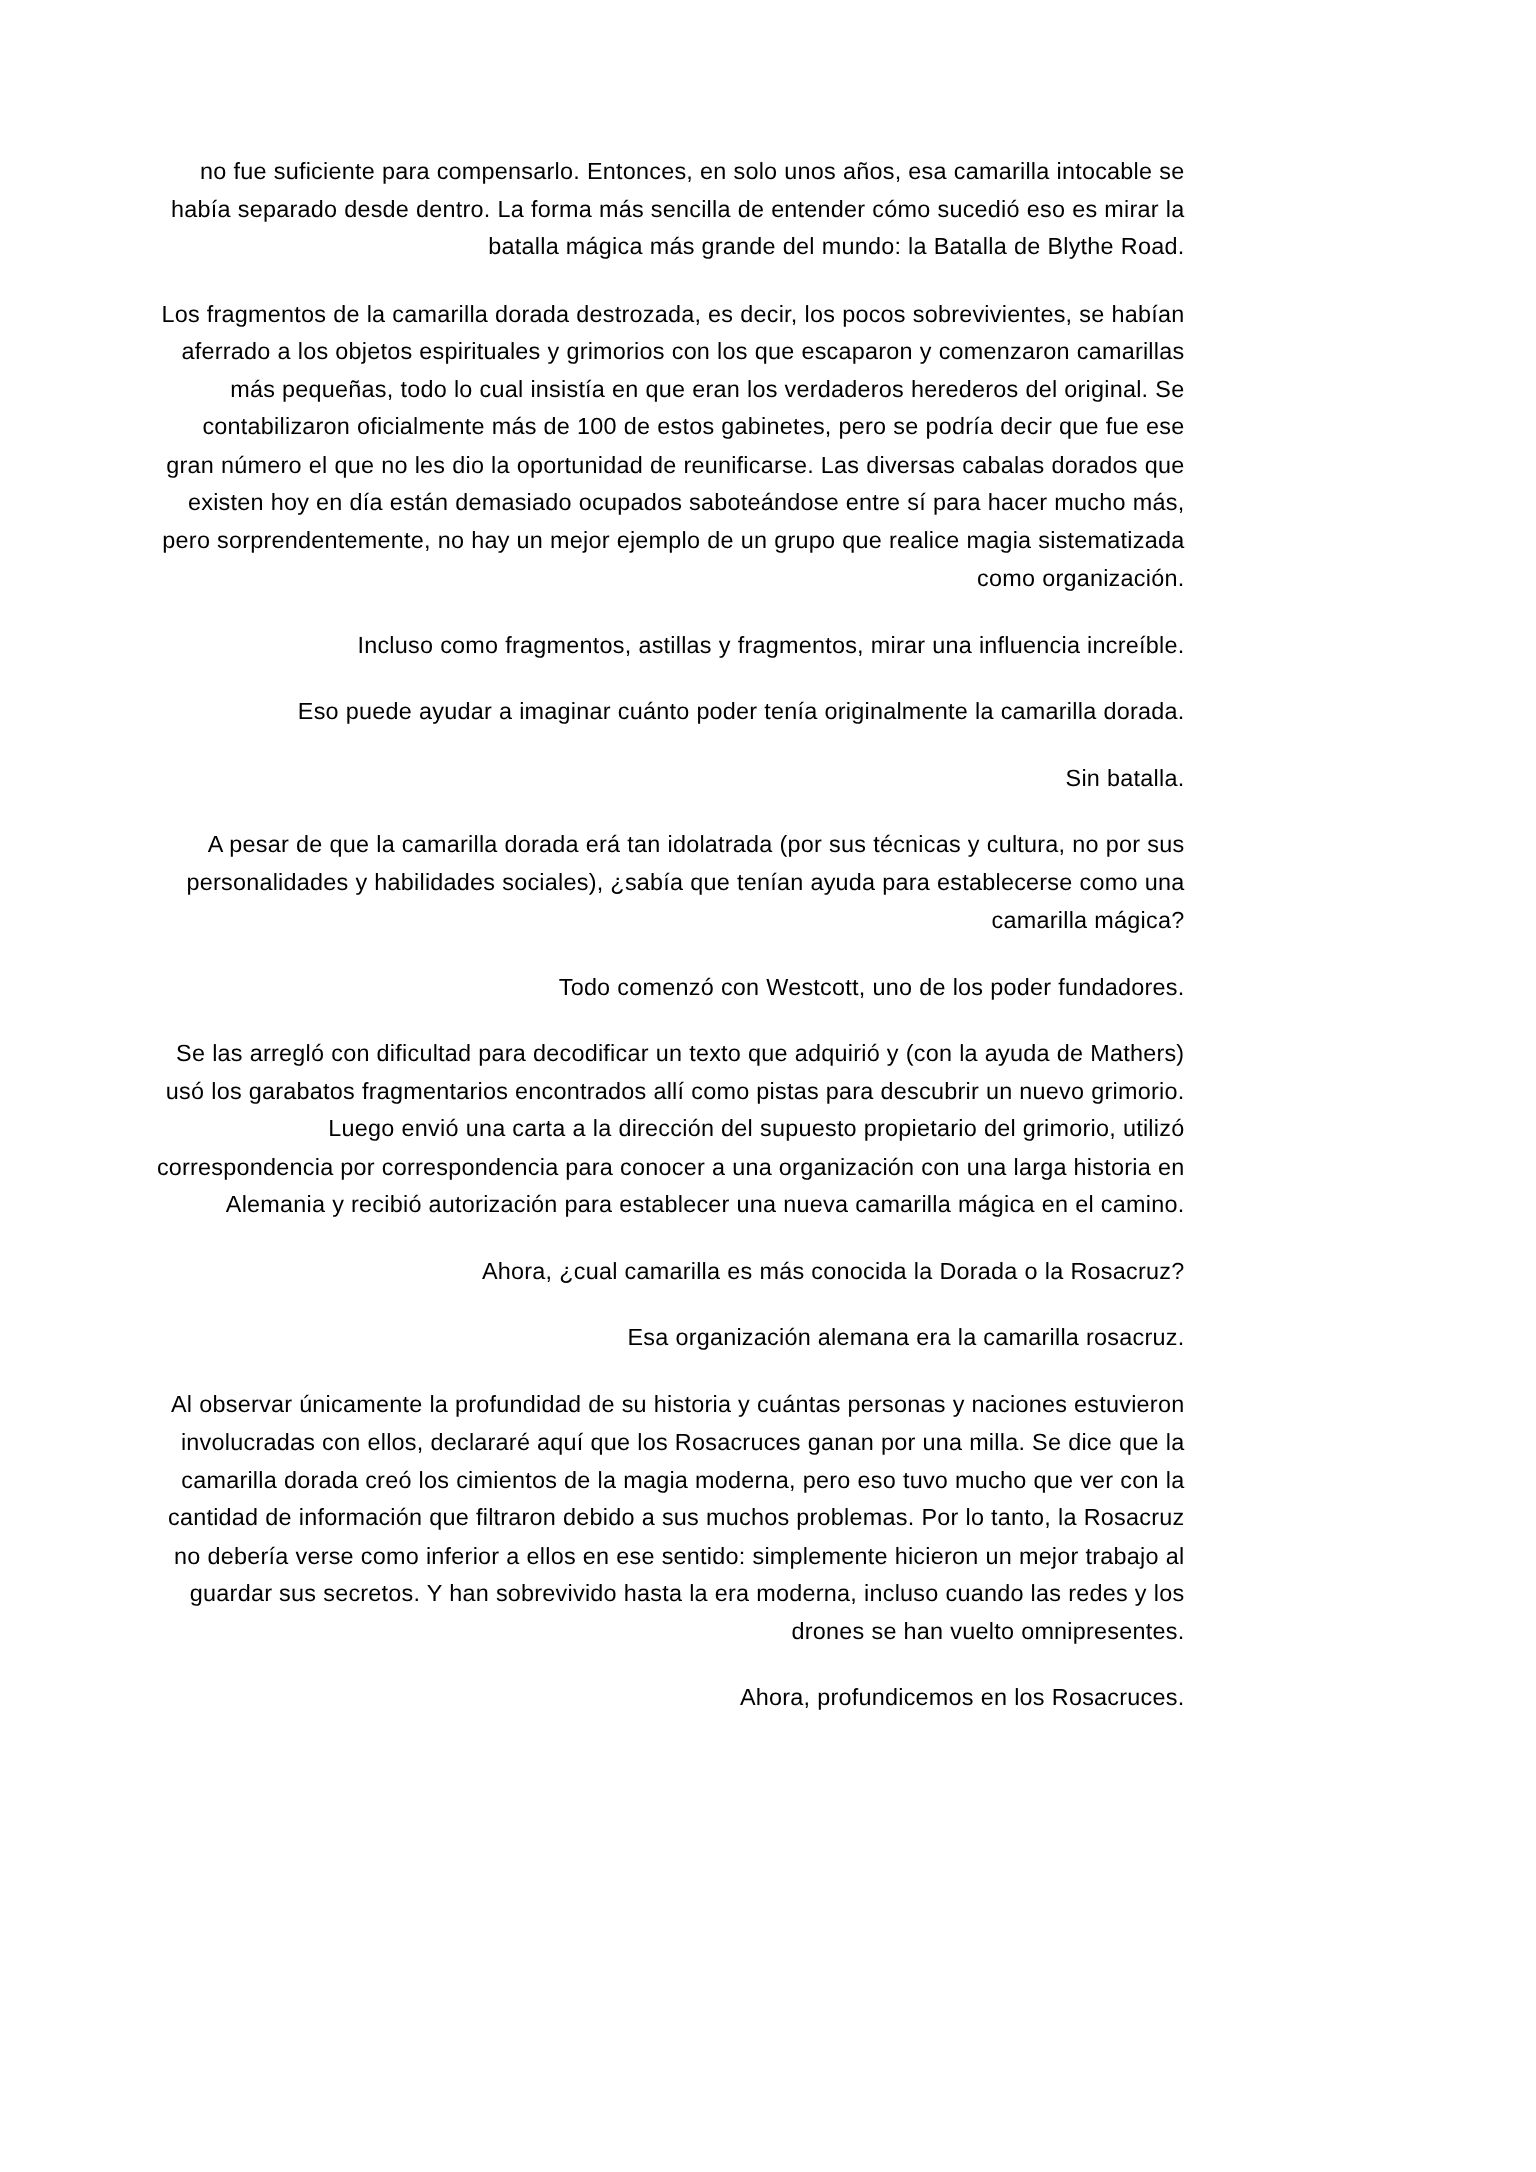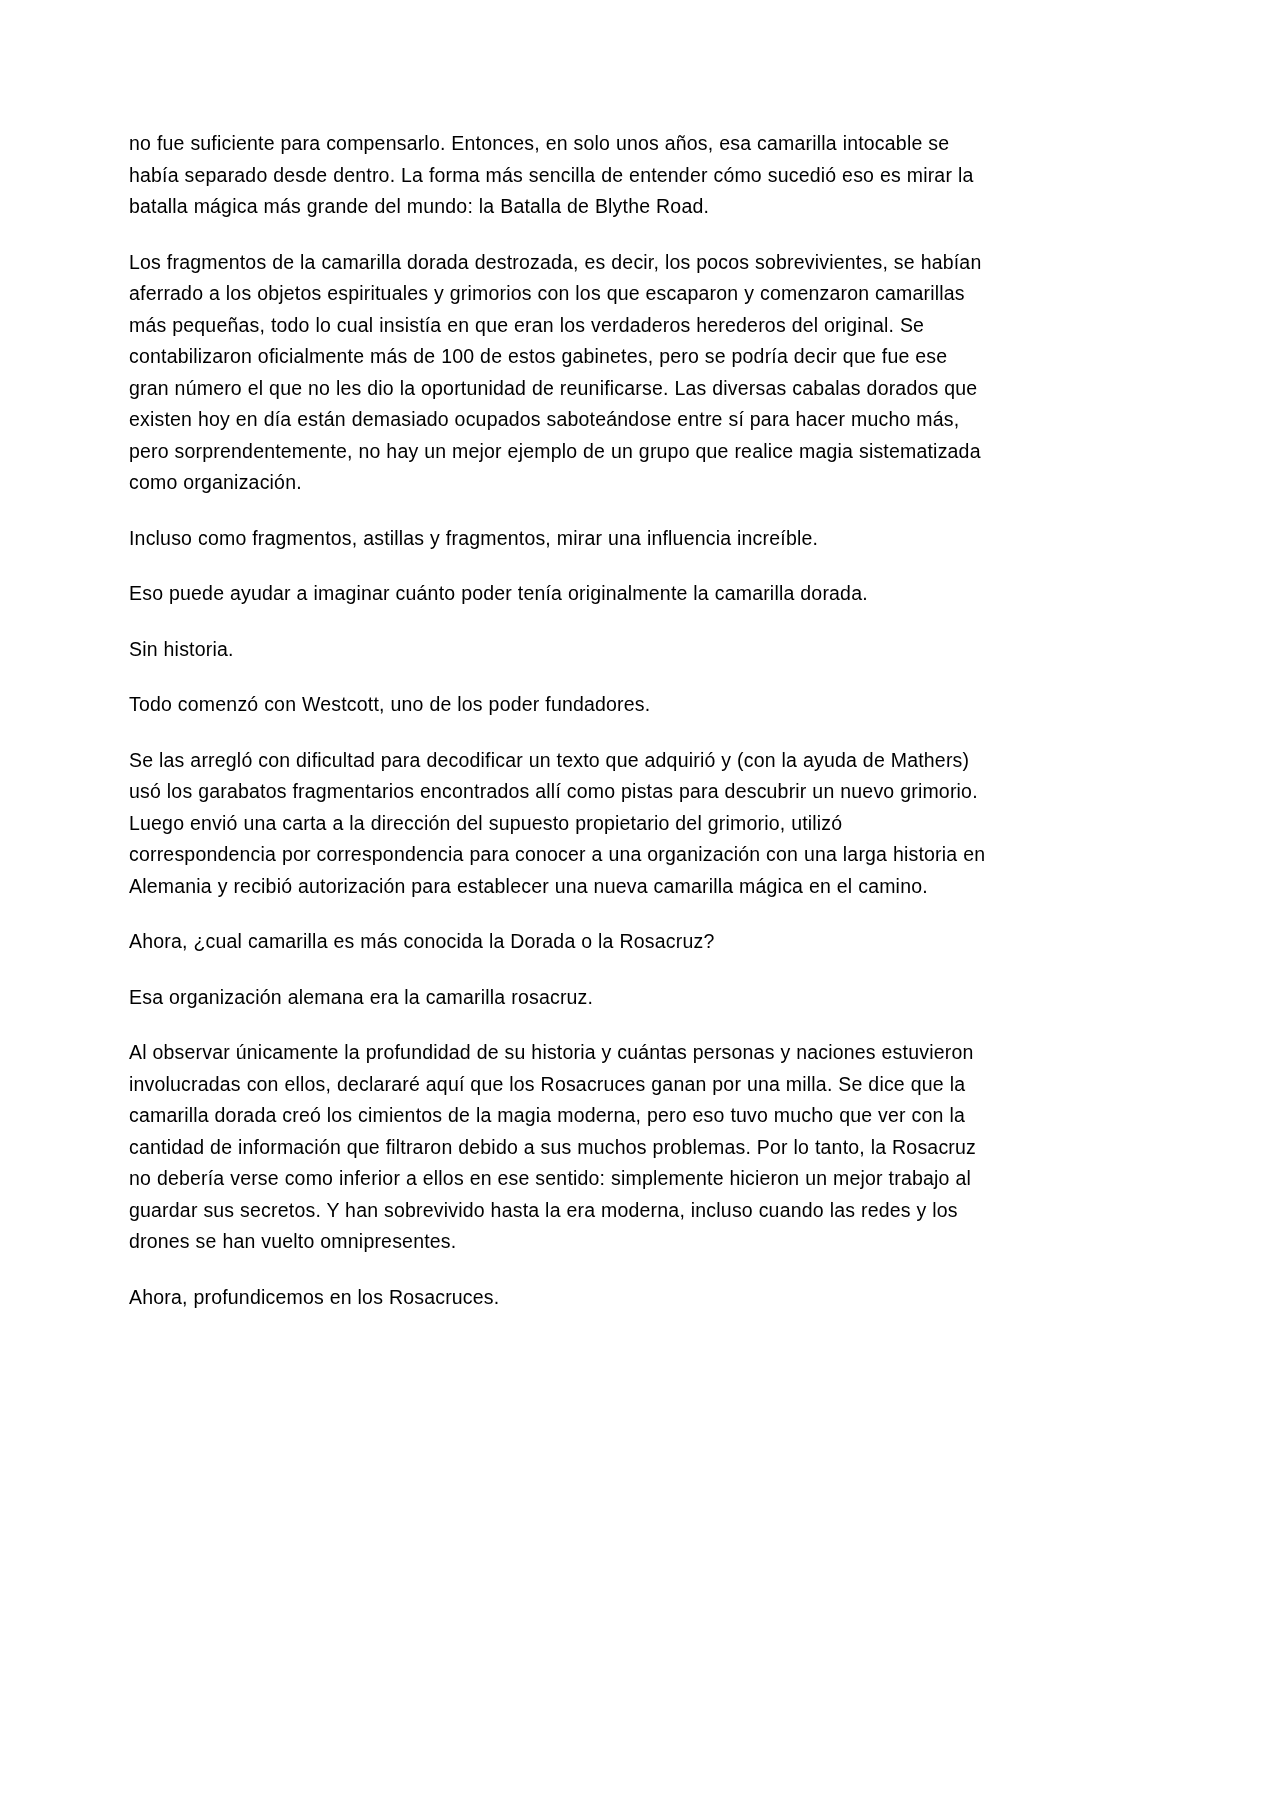--- a/index.html
+++ b/index.html
@@ -25,38 +25,39 @@
     position: absolute;
     left: 129px;
     top: 128px;
     width: 858px;
   }
   .para {
     font-size: 19.5px;
     line-height: 31.5px;
     letter-spacing: 0.01em;
     margin: 0 0 24px 0;
-    text-align: left;
+    text-align: right;
     word-spacing: 0.01em;
     color: #000000;
   }
   .para:last-child {
     margin-bottom: 0;
   }
 </style>
 </head>
 <body>
 
 <div class="page">
   <div class="content">
     <p class="para">no fue suficiente para compensarlo. Entonces, en solo unos años, esa camarilla intocable se había separado desde dentro. La forma más sencilla de entender cómo sucedió eso es mirar la batalla mágica más grande del mundo: la Batalla de Blythe Road.</p>
     <p class="para">Los fragmentos de la camarilla dorada destrozada, es decir, los pocos sobrevivientes, se habían aferrado a los objetos espirituales y grimorios con los que escaparon y comenzaron camarillas más pequeñas, todo lo cual insistía en que eran los verdaderos herederos del original. Se contabilizaron oficialmente más de 100 de estos gabinetes, pero se podría decir que fue ese gran número el que no les dio la oportunidad de reunificarse. Las diversas cabalas dorados que existen hoy en día están demasiado ocupados saboteándose entre sí para hacer mucho más, pero sorprendentemente, no hay un mejor ejemplo de un grupo que realice magia sistematizada como organización.</p>
     <p class="para">Incluso como fragmentos, astillas y fragmentos, mirar una influencia increíble.</p>
     <p class="para">Eso puede ayudar a imaginar cuánto poder tenía originalmente la camarilla dorada.</p>
-    <p class="para">Sin historia.</p>
+    <p class="para">Sin batalla.</p>
+    <p class="para">A pesar de que la camarilla dorada erá tan idolatrada (por sus técnicas y cultura, no por sus personalidades y habilidades sociales), ¿sabía que tenían ayuda para establecerse como una camarilla mágica?</p>
     <p class="para">Todo comenzó con Westcott, uno de los poder fundadores.</p>
     <p class="para">Se las arregló con dificultad para decodificar un texto que adquirió y (con la ayuda de Mathers) usó los garabatos fragmentarios encontrados allí como pistas para descubrir un nuevo grimorio. Luego envió una carta a la dirección del supuesto propietario del grimorio, utilizó correspondencia por correspondencia para conocer a una organización con una larga historia en Alemania y recibió autorización para establecer una nueva camarilla mágica en el camino.</p>
     <p class="para">Ahora, ¿cual camarilla es más conocida la Dorada o la Rosacruz?</p>
     <p class="para">Esa organización alemana era la camarilla rosacruz.</p>
     <p class="para">Al observar únicamente la profundidad de su historia y cuántas personas y naciones estuvieron involucradas con ellos, declararé aquí que los Rosacruces ganan por una milla. Se dice que la camarilla dorada creó los cimientos de la magia moderna, pero eso tuvo mucho que ver con la cantidad de información que filtraron debido a sus muchos problemas. Por lo tanto, la Rosacruz no debería verse como inferior a ellos en ese sentido: simplemente hicieron un mejor trabajo al guardar sus secretos. Y han sobrevivido hasta la era moderna, incluso cuando las redes y los drones se han vuelto omnipresentes.</p>
     <p class="para">Ahora, profundicemos en los Rosacruces.</p>
   </div>
 </div>
 
 </body></html>

